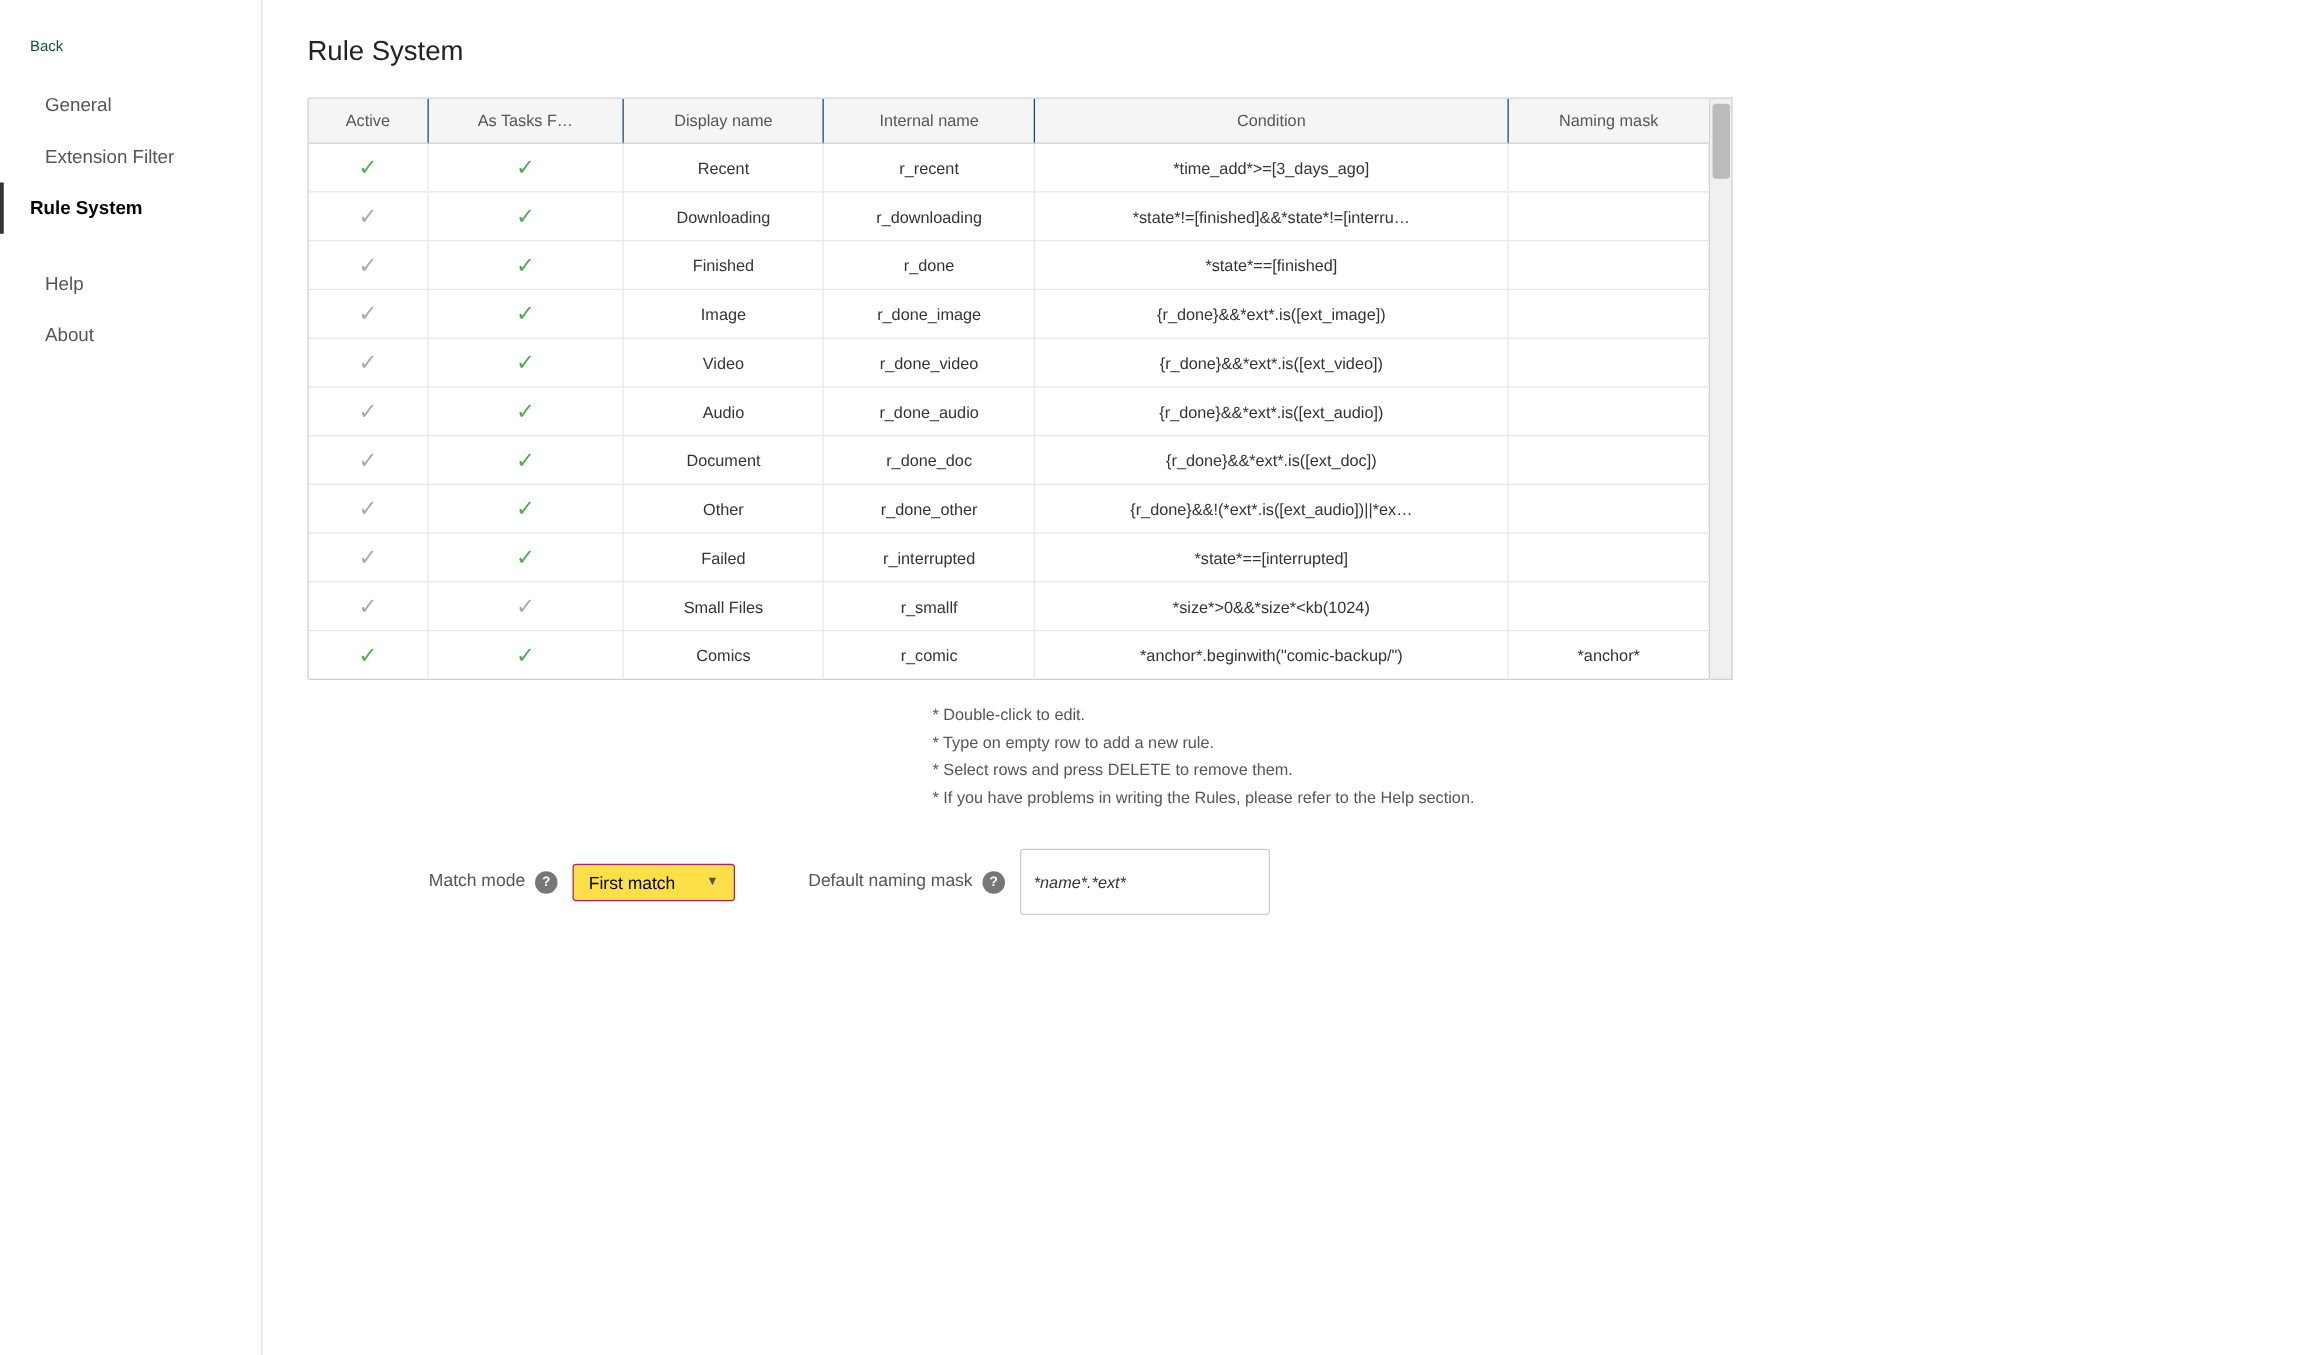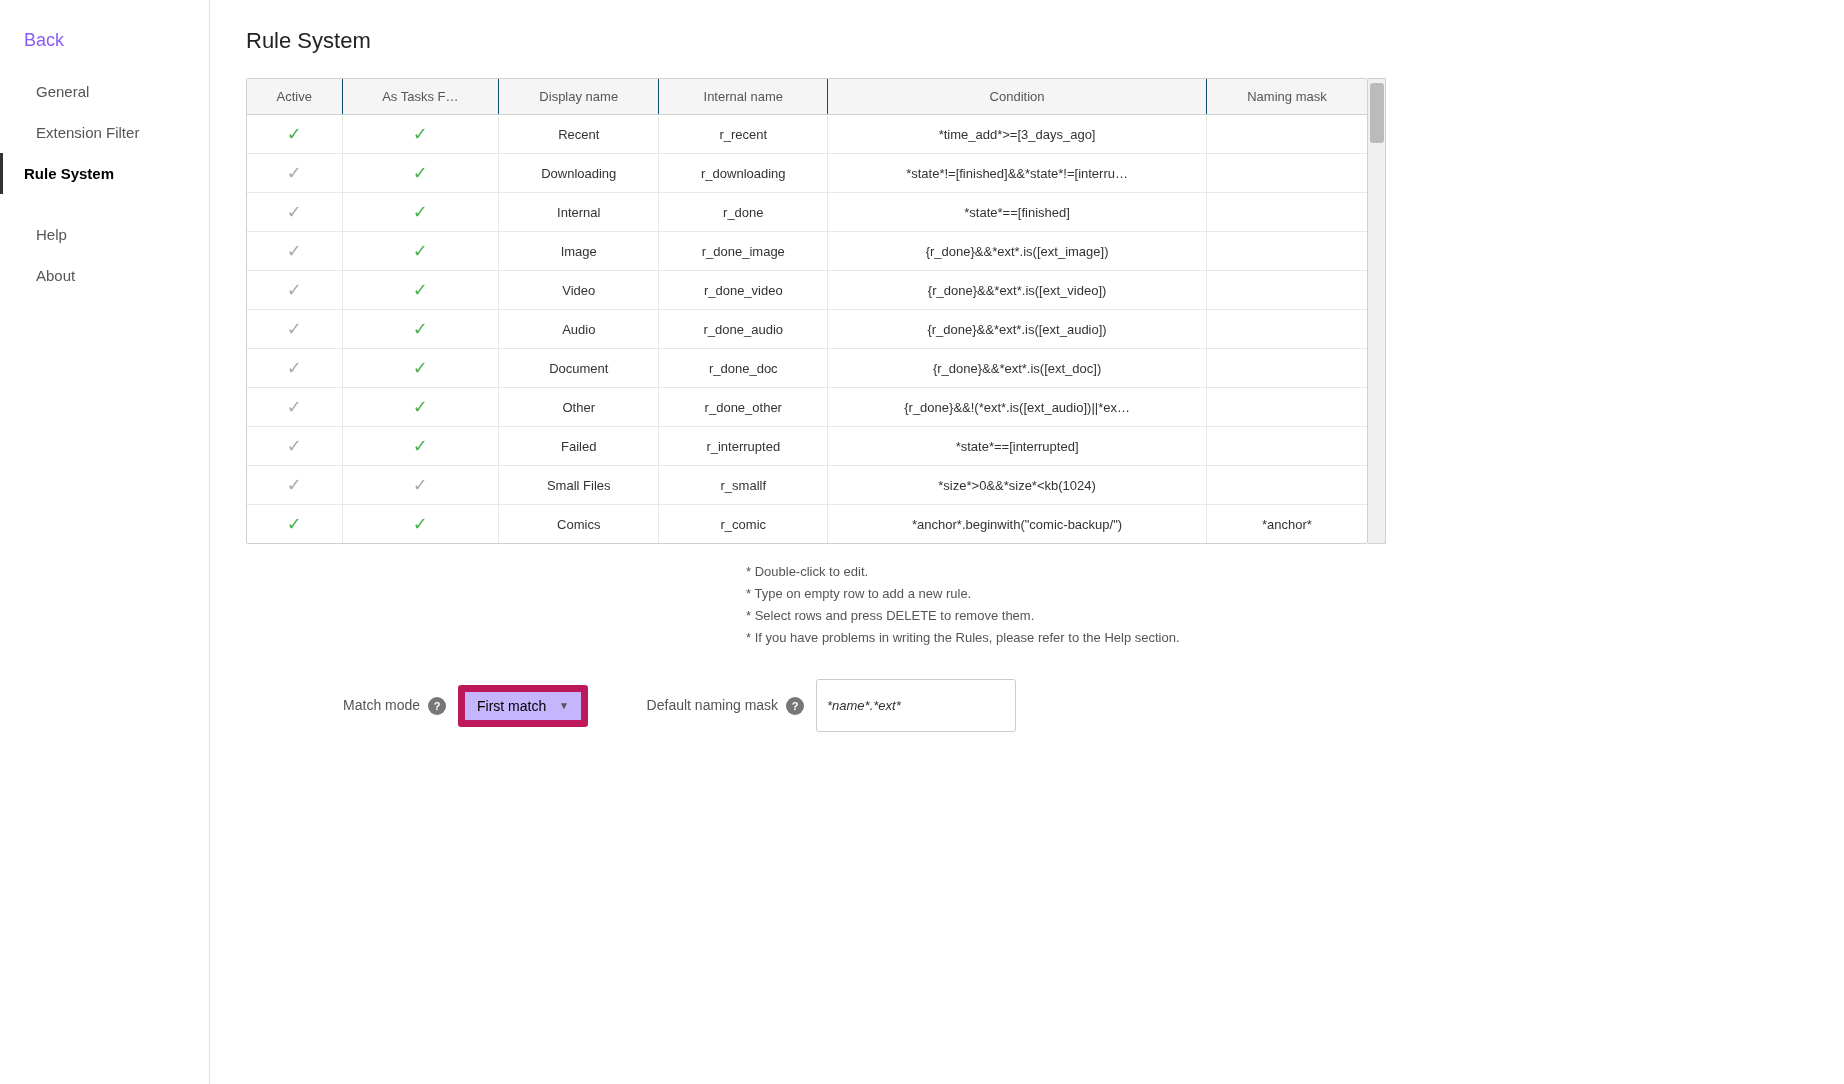--- a/index.html
+++ b/index.html
@@ -13,23 +13,23 @@
       display: flex;
       min-height: 1084px;
     }
     .sidebar {
       width: 210px;
       min-width: 210px;
       padding: 20px 0;
       border-right: 1px solid #e0e0e0;
     }
     .sidebar-back {
-      font-size: 18px;
+      font-size: 12px;
       font-weight: 400;
-      color: #8b5cf6;
+      color: #14532d;
       padding: 10px 24px 20px 24px;
       cursor: pointer;
     }
     .sidebar-item {
       padding: 12px 36px;
       color: #555;
       cursor: pointer;
       font-size: 15px;
     }
     .sidebar-item.active {
@@ -143,23 +143,23 @@
       font-size: 11px;
       font-weight: bold;
       cursor: pointer;
       margin-left: 4px;
     }
     .dropdown-btn {
       display: flex;
       align-items: center;
       gap: 6px;
       padding: 6px 12px;
-      border: 7px solid #be185d;
+      border: 1px solid #be185d;
       border-radius: 3px;
-      background: #c4b5fd;
+      background: #fde047;
       cursor: pointer;
       font-size: 14px;
       min-width: 130px;
     }
     .dropdown-arrow {
       margin-left: auto;
       font-size: 10px;
       color: #555;
     }
     .text-input {
@@ -216,21 +216,21 @@
                 <td><span class="check-gray">✓</span></td>
                 <td><span class="check-green">✓</span></td>
                 <td>Downloading</td>
                 <td>r_downloading</td>
                 <td>*state*!=[finished]&amp;&amp;*state*!=[interru…</td>
                 <td></td>
               </tr>
               <tr>
                 <td><span class="check-gray">✓</span></td>
                 <td><span class="check-green">✓</span></td>
-                <td>Internal</td>
+                <td>Finished</td>
                 <td>r_done</td>
                 <td>*state*==[finished]</td>
                 <td></td>
               </tr>
               <tr>
                 <td><span class="check-gray">✓</span></td>
                 <td><span class="check-green">✓</span></td>
                 <td>Image</td>
                 <td>r_done_image</td>
                 <td>{r_done}&amp;&amp;*ext*.is([ext_image])</td>

